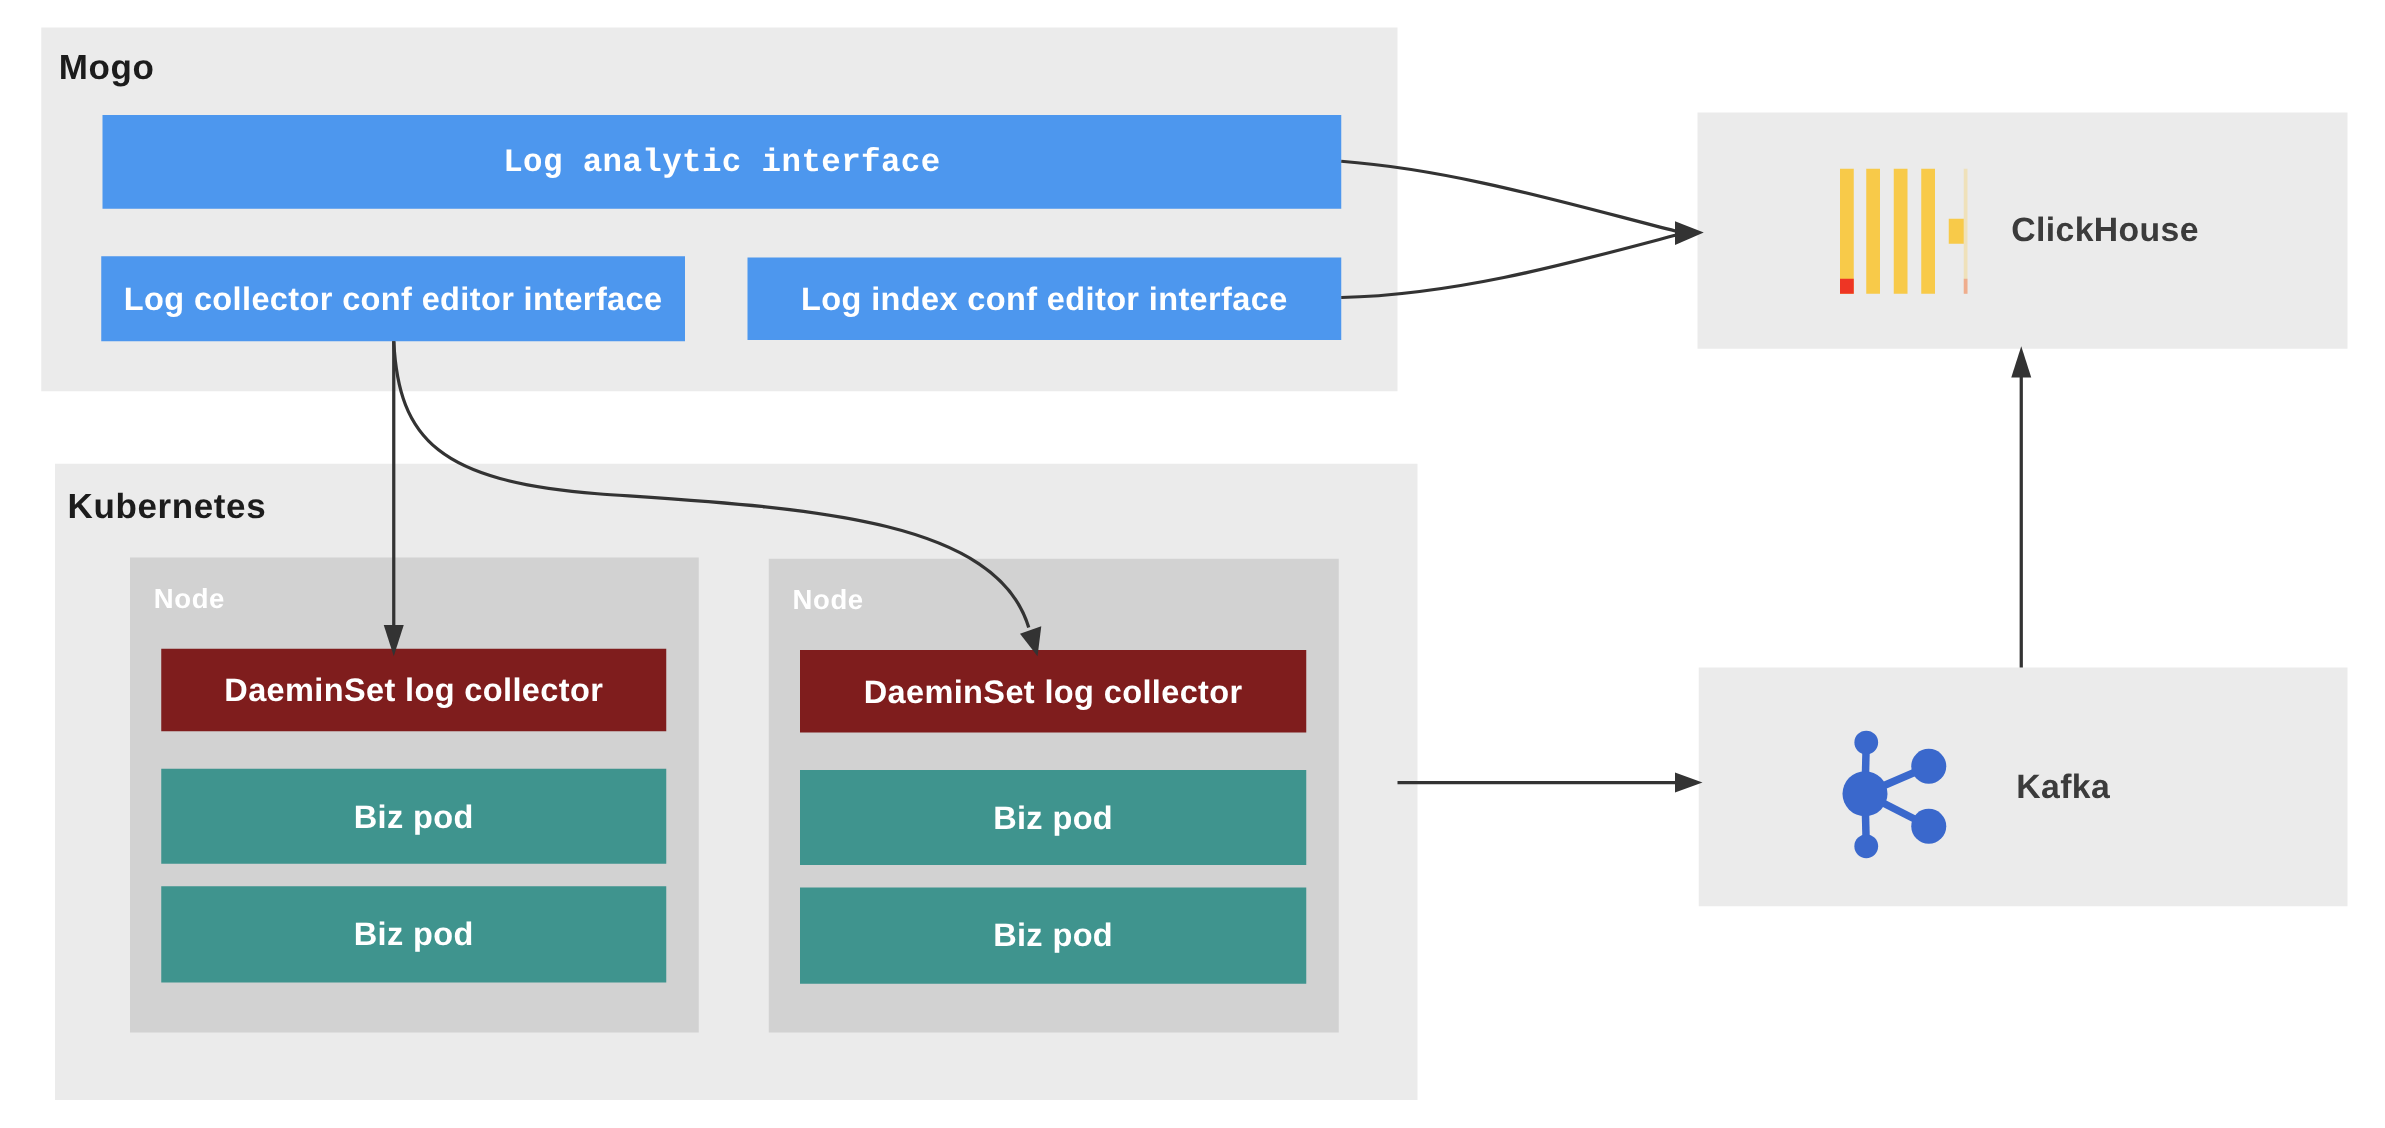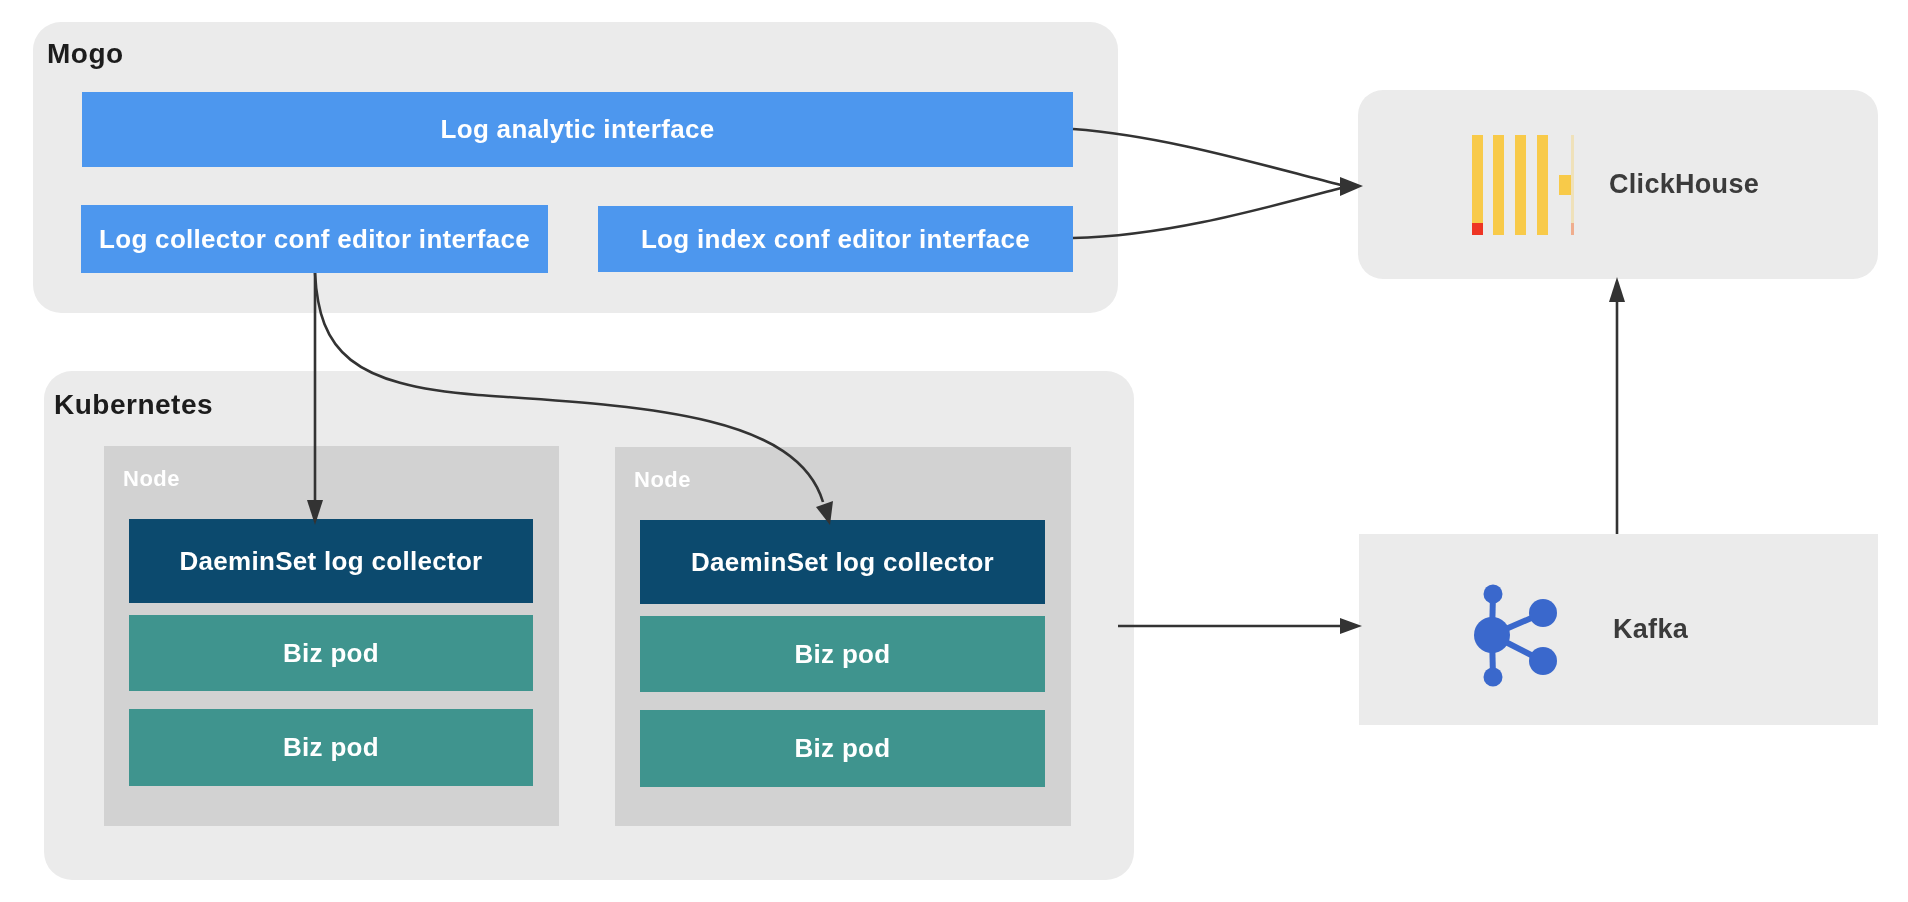--- a/index.html
+++ b/index.html
@@ -1,55 +1,55 @@
 <!DOCTYPE html>
 <html><head>
 <meta charset="utf-8">
 <style>
   html, body { margin: 0; padding: 0; background: #ffffff; }
   body { font-family: "Liberation Sans", "DejaVu Sans", sans-serif; }
   .canvas { position: relative; width: 1908px; height: 902px; background: #ffffff; overflow: hidden; }
 
   
-  .group { position: absolute; background: #ebebeb; border-radius: 28px; }
+  .group { position: absolute; background: #ebebeb; }
   .group-title { position: absolute; font-size: 28px; font-weight: bold; color: #1c1c1c; letter-spacing: 0.5px; }
 
   .mogo   { left: 33px;  top: 22px;  width: 1085px; height: 291px; }
   .mogo .group-title { left: 14px; top: 16px; }
 
   .kube   { left: 44px;  top: 371px; width: 1090px; height: 509px; }
   .kube .group-title { left: 10px; top: 18px; }
 
   
   .iface {
     position: absolute; background: #4d97ee; color: #ffffff;
     display: flex; align-items: center; justify-content: center;
     font-size: 26px; font-weight: bold; letter-spacing: 0.3px;
   }
-  .iface-analytic  { left: 49px;  top: 70px;  width: 991px; height: 75px; }
+  .iface-analytic  { left: 49px;  top: 70px;  width: 991px; height: 75px; font-family: Liberation Mono, monospace; }
   .iface-collector { left: 48px;  top: 183px; width: 467px; height: 68px; }
   .iface-index     { left: 565px; top: 184px; width: 475px; height: 66px; }
 
   
   .node { position: absolute; background: #d2d2d2; }
   .node-left  { left: 60px;  top: 75px; width: 455px; height: 380px; }
   .node-right { left: 571px; top: 76px; width: 456px; height: 379px; }
   .node-title { position: absolute; left: 19px; top: 20px; font-size: 22px; font-weight: bold; color: #ffffff; letter-spacing: 0.5px; }
   .pod {
     position: absolute; left: 25px; right: 26px; color: #ffffff;
     display: flex; align-items: center; justify-content: center;
     font-size: 26px; font-weight: bold; letter-spacing: 0.3px;
   }
-  .pod-collector { top: 73px;  height: 84px; background: #0c4a6e; }
+  .pod-collector { top: 73px;  height: 66px; background: #7f1d1d; }
   .pod-biz-1     { top: 169px; height: 76px; background: #3f948e; }
   .pod-biz-2     { top: 263px; height: 77px; background: #3f948e; }
 
   
   .external { position: absolute; background: #ebebeb; display: flex; align-items: center; }
-  .ext-clickhouse { left: 1358px; top: 90px;  width: 520px; height: 189px; border-radius: 25px; }
+  .ext-clickhouse { left: 1358px; top: 90px;  width: 520px; height: 189px; }
   .ext-kafka      { left: 1359px; top: 534px; width: 519px; height: 191px; }
   .ext-label { font-size: 27px; font-weight: 600; color: #3b3b3b; letter-spacing: 0.3px; }
 
   
   .ch-icon { position: absolute; left: 114px; top: 45px; width: 105px; height: 100px; }
   .ch-bar  { position: absolute; top: 0; width: 11px; height: 100px; background: #f8ca49; }
   .ch-bar.b1 { left: 0; }   .ch-bar.b2 { left: 21px; }
   .ch-bar.b3 { left: 43px; } .ch-bar.b4 { left: 65px; }
   .ch-red    { position: absolute; left: 0; top: 88px; width: 11px; height: 12px; background: #ee3524; }
   .ch-short  { position: absolute; left: 87px; top: 40px; width: 12px; height: 20px; background: #f8ca49; }

